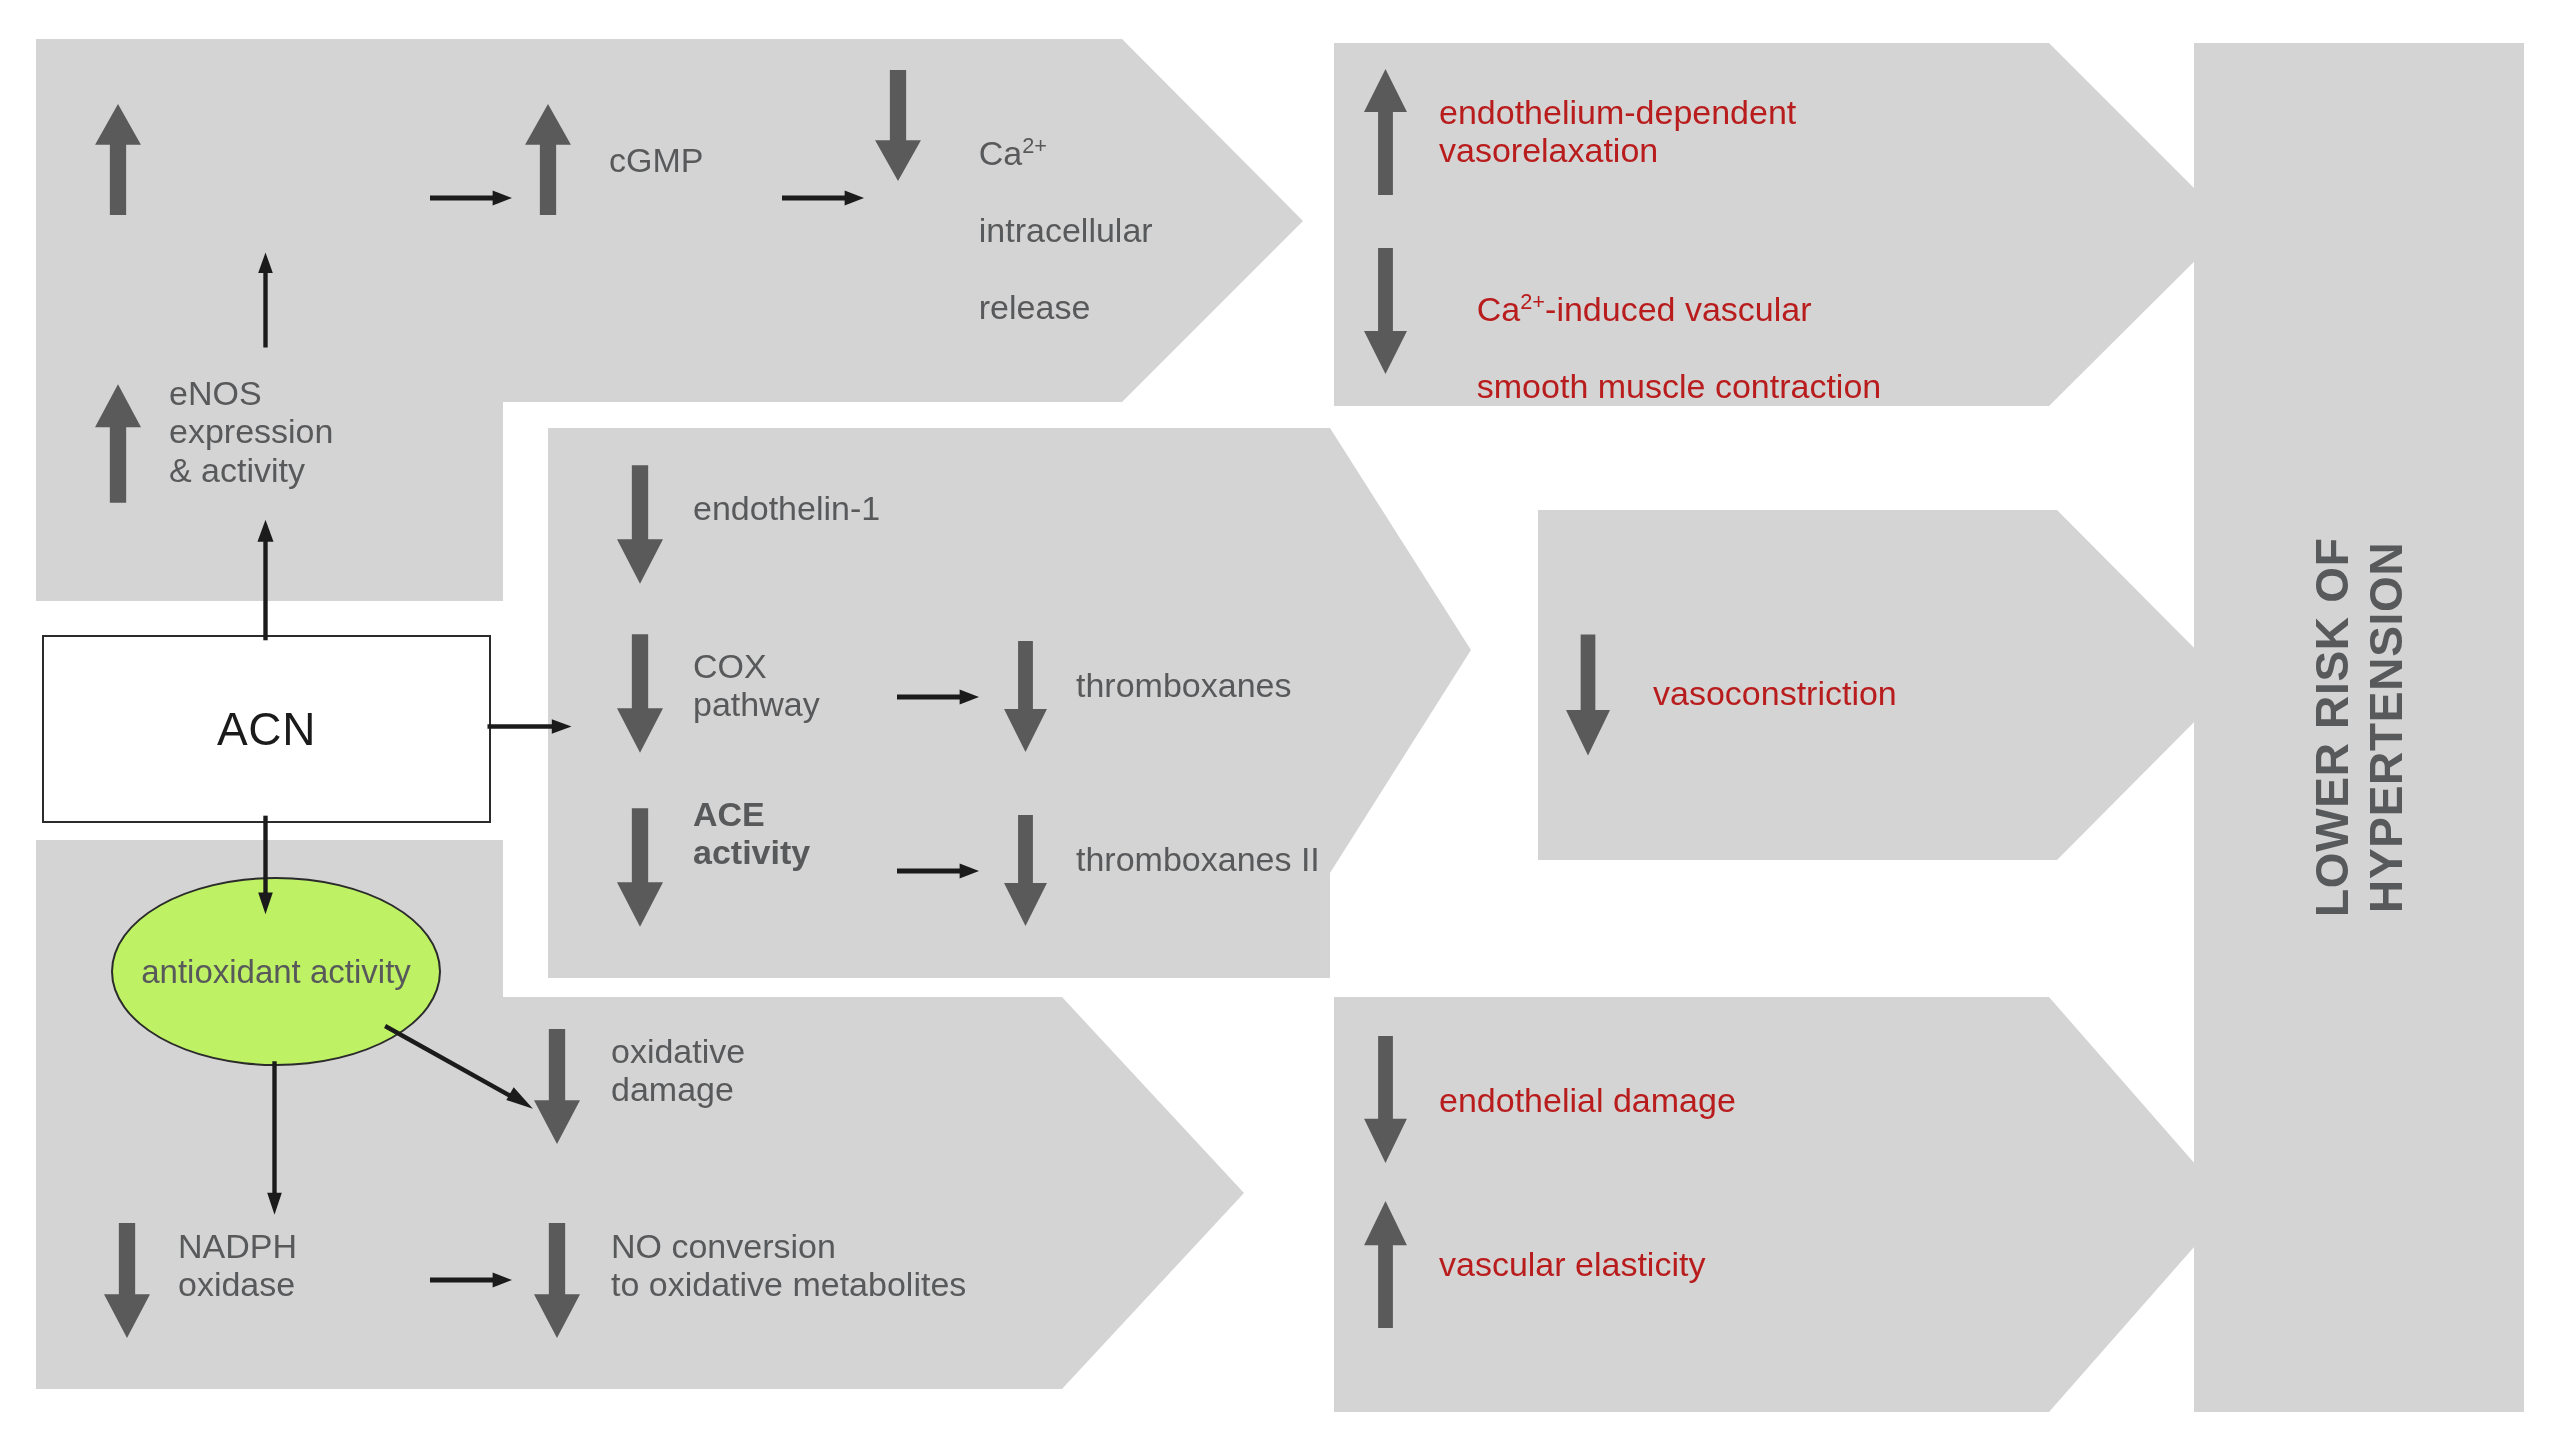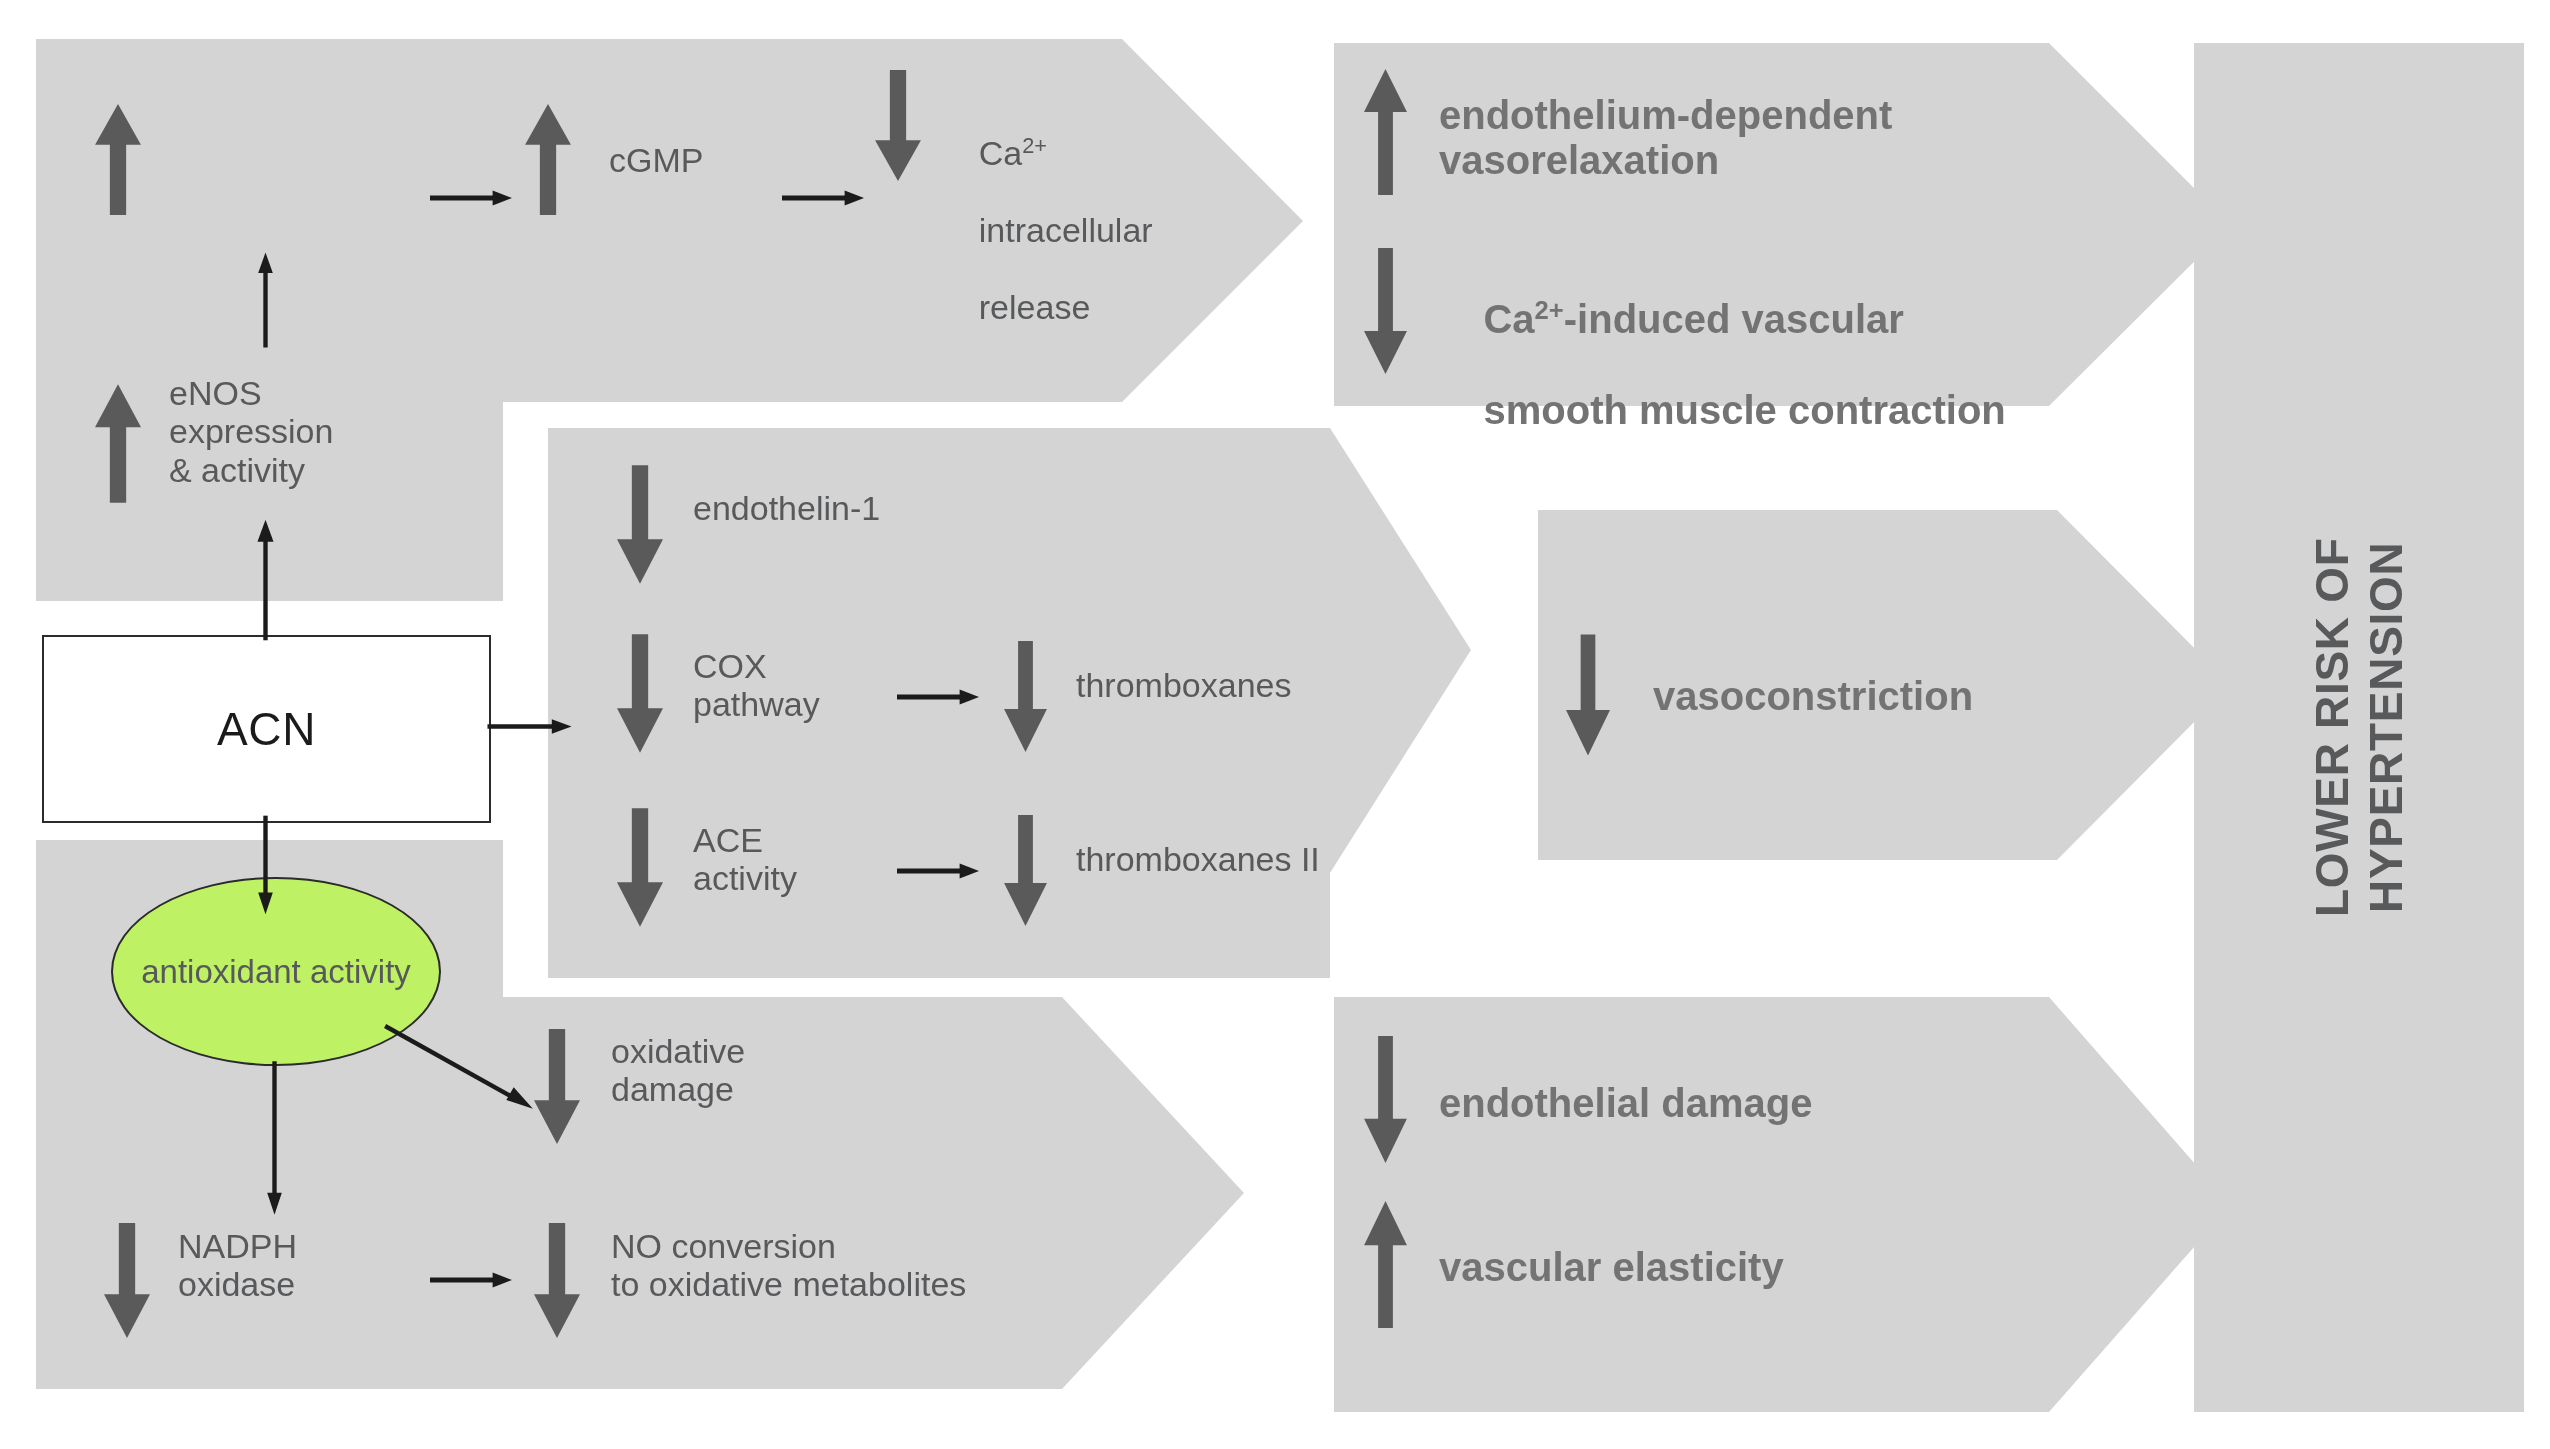--- a/index.html
+++ b/index.html
@@ -7,21 +7,21 @@
        font-family:"Liberation Sans","DejaVu Sans",sans-serif;}
   .stage{position:absolute;left:0;top:0;width:2550px;height:1450px;}
 
   
   .panel{position:absolute;background:#d4d4d4;}
   .chev{position:absolute;background:#d4d4d4;}
 
   
   .txt{position:absolute;color:#58595b;line-height:1.13;white-space:pre;}
   .txt.reg{font-size:34px;font-weight:400;}
-  .txt.bold{font-size:40px;font-weight:700;color:#737373;}
+  .txt.bold{font-size:34px;font-weight:400;color:#b91c1c;}
   .sup{font-size:0.64em;vertical-align:super;line-height:0;}
 
   
   .acnbox{position:absolute;background:#ffffff;border:2.2px solid #2b2b2b;
           display:flex;align-items:center;justify-content:center;}
   .acnbox span{font-size:46px;color:#1b1b1b;letter-spacing:0.7px;}
 
   
   .ellipse{position:absolute;background:#bef264;border:2.2px solid #2b2b2b;
            border-radius:50%;display:flex;align-items:center;
@@ -286,21 +286,21 @@
     <span>smooth muscle contraction</span>
   </div>
 
   <div class="txt reg" style="left:693px;top:489px;">endothelin-1</div>
 
   <div class="txt reg" style="left:693px;top:647px;">COX
 pathway</div>
 
   <div class="txt reg" style="left:1076px;top:666px;">thromboxanes</div>
 
-  <div class="txt reg" style="left:693px;top:821px;">ACE
+  <div class="txt reg" style="left:693px;top:795px;font-weight:bold;">ACE
 activity</div>
 
   <div class="txt reg" style="left:1076px;top:840px;">thromboxanes II</div>
 
   <div class="txt bold" style="left:1653px;top:674px;">vasoconstriction</div>
 
   <div class="txt reg" style="left:611px;top:1032px;">oxidative
 damage</div>
 
   <div class="txt reg" style="left:178px;top:1227px;">NADPH

